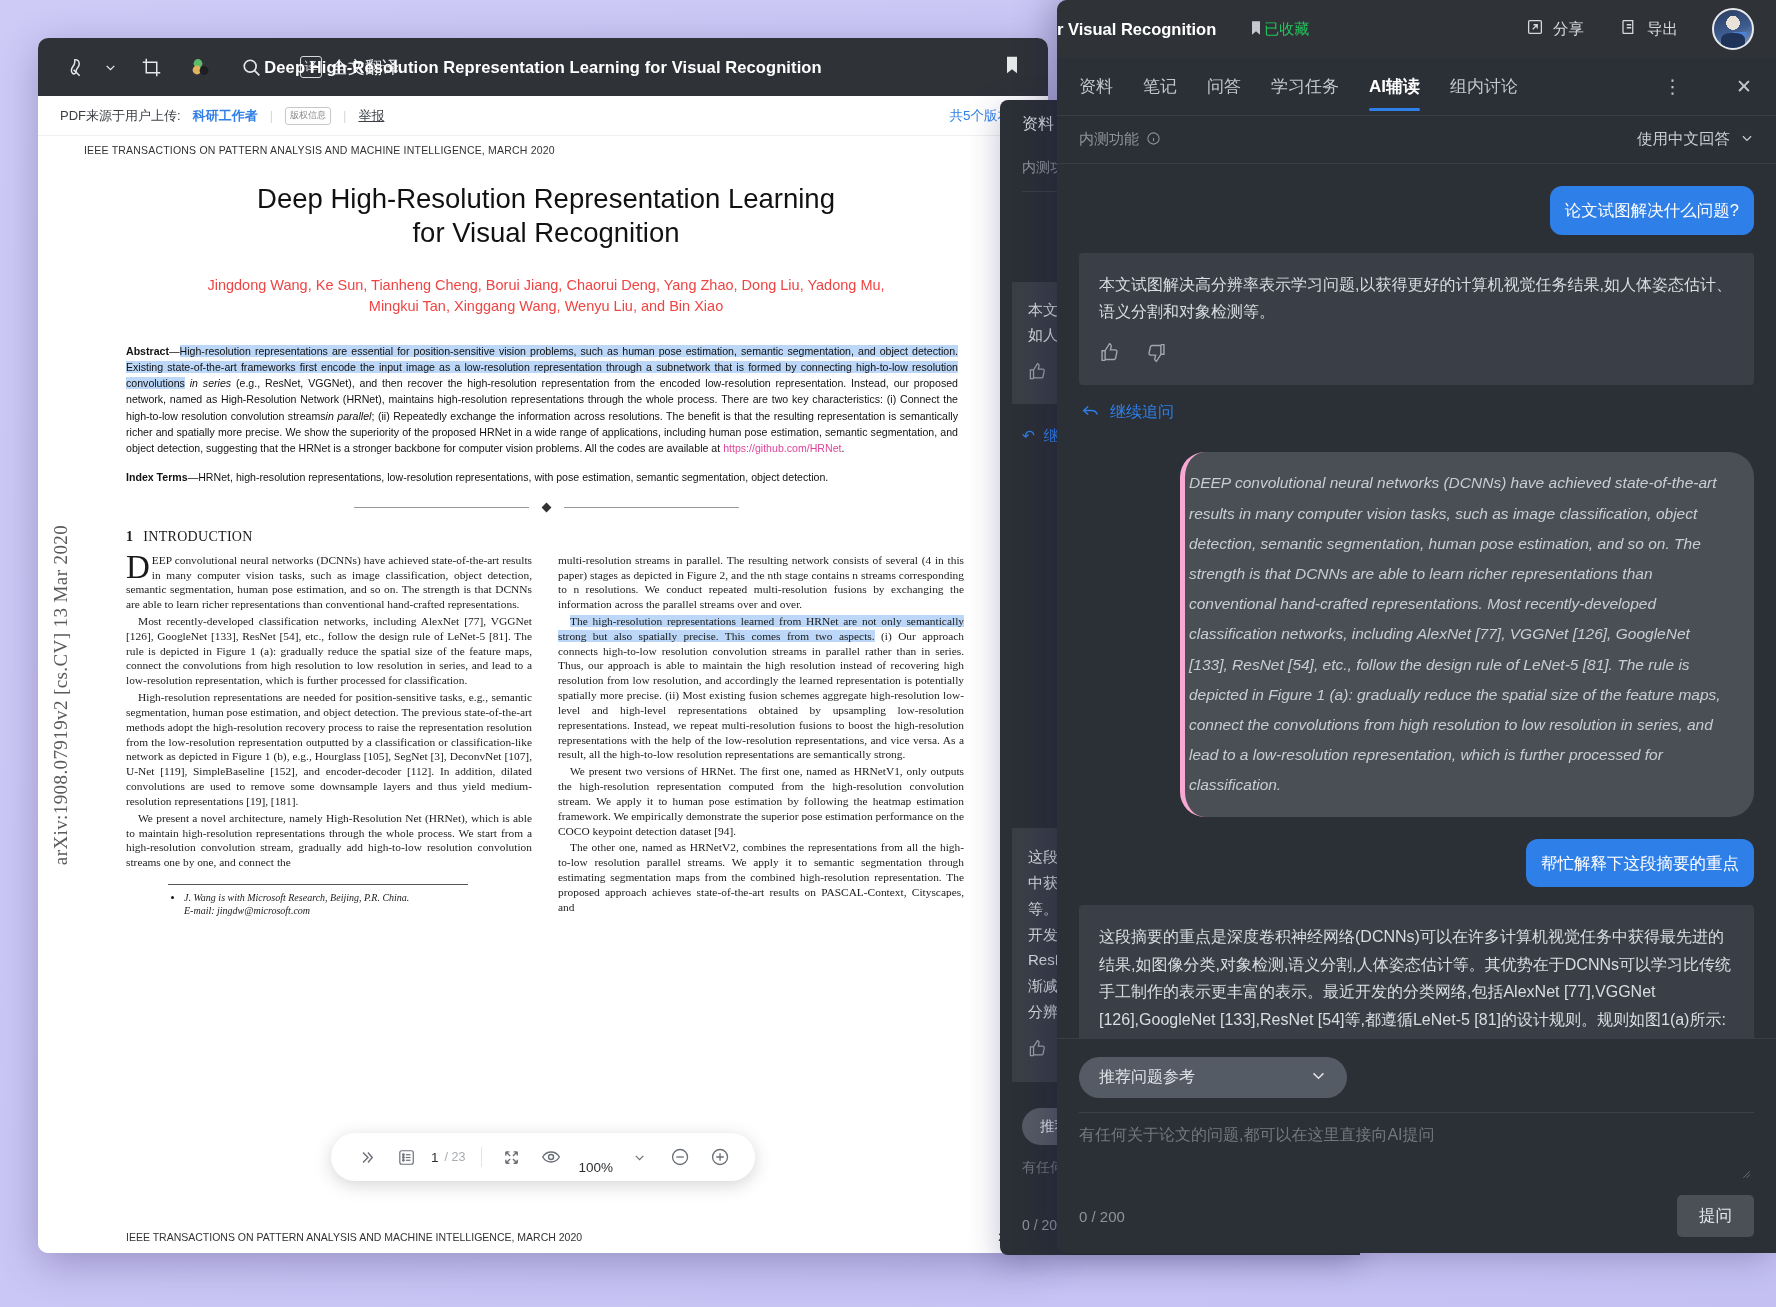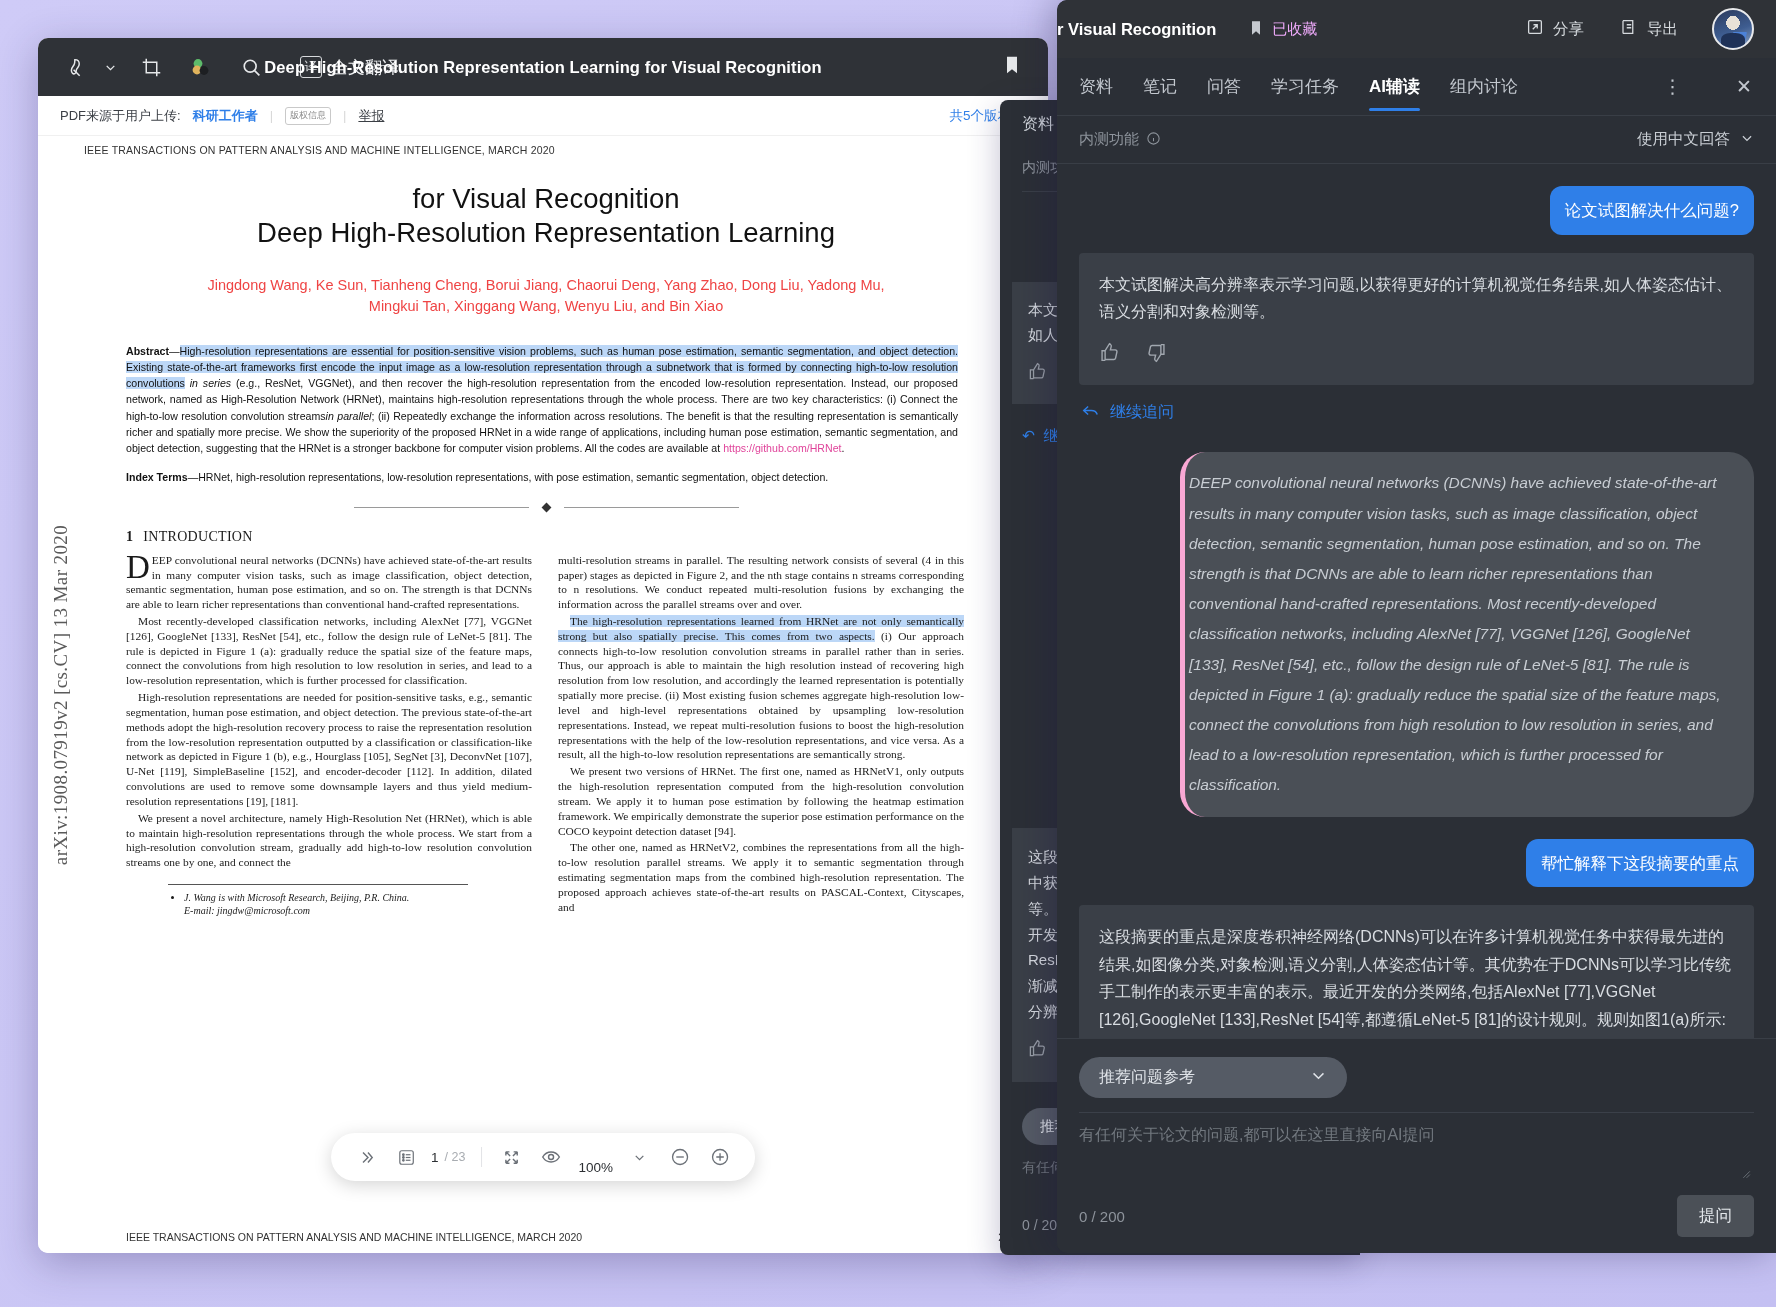--- a/index.html
+++ b/index.html
@@ -219,22 +219,22 @@
   #ai-header {
     height: 58px; flex: none; display: flex; align-items: center;
     padding: 0 22px 0 0; gap: 0; background: #2f3237;
     border-radius: 10px 0 0 0;
   }
   #ai-header .doctitle {
     font-size: 16.5px; font-weight: bold; color: #fff; white-space: nowrap;
     padding-left: 0;
   }
   #ai-header .fav {
-    display: flex; align-items: center; gap: 8px; margin-left: 32px;
-    color: #f0abfc; font-size: 15px; cursor: pointer;
+    display: flex; align-items: center; gap: 0; margin-left: 32px;
+    color: #22c55e; font-size: 15px; cursor: pointer;
   }
   #ai-header .hspacer { flex: 1; }
   #ai-header .hact {
     display: flex; align-items: center; gap: 9px; margin-left: 36px;
     color: #d6dade; font-size: 15.5px; cursor: pointer;
   }
   #avatar {
     width: 42px; height: 42px; border-radius: 50%; margin-left: 34px;
     background: radial-gradient(circle at 50% 34%, #e8e2d8 0 22%, transparent 22%),
                 linear-gradient(160deg,#2b3a5c 0%,#3e5d91 55%,#8fa7c8 100%);
@@ -394,22 +394,22 @@
       <span>arXiv:1908.07919v2  [cs.CV]  13 Mar 2020</span>
     </div>
 
     <div id="pdf-page">
       <div class="pg-hdr">
         <span>IEEE TRANSACTIONS ON PATTERN ANALYSIS AND MACHINE INTELLIGENCE, MARCH 2020</span>
         <span>1</span>
       </div>
 
       <div class="pg-title">
+        <div>Deep High-Resolution Representation Learning</div>
         <div>for Visual Recognition</div>
-        <div>Deep High-Resolution Representation Learning</div>
       </div>
 
       <div class="pg-authors">
         <div>Jingdong Wang, Ke Sun, Tianheng Cheng, Borui Jiang, Chaorui Deng, Yang Zhao, Dong Liu, Yadong Mu,</div>
         <div>Mingkui Tan, Xinggang Wang, Wenyu Liu, and Bin Xiao</div>
       </div>
 
       <div class="pg-abstract">
         <b>Abstract</b>—<span class="hl">High-resolution representations are essential for position-sensitive vision problems, such as human pose estimation, semantic segmentation, and object detection.</span>
         <span class="hl">Existing state-of-the-art frameworks first encode the input image as a low-resolution representation through a subnetwork that is formed by connecting high-to-low resolution convolutions</span>

